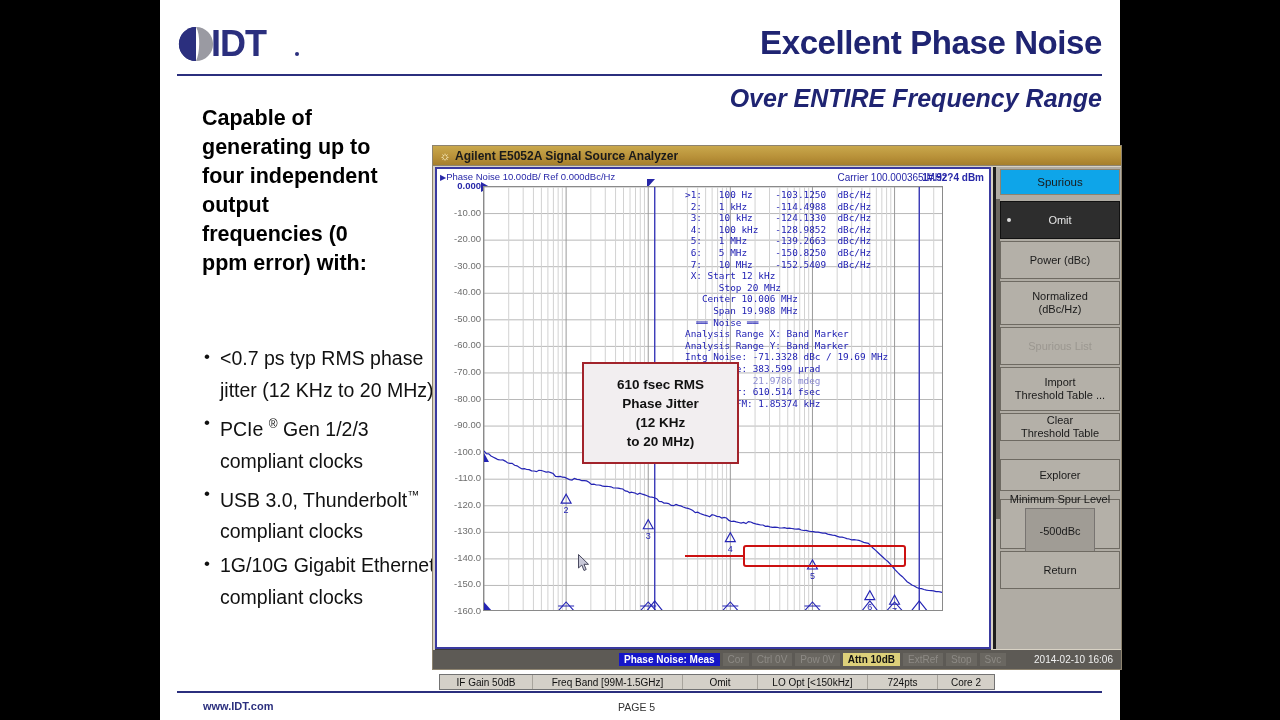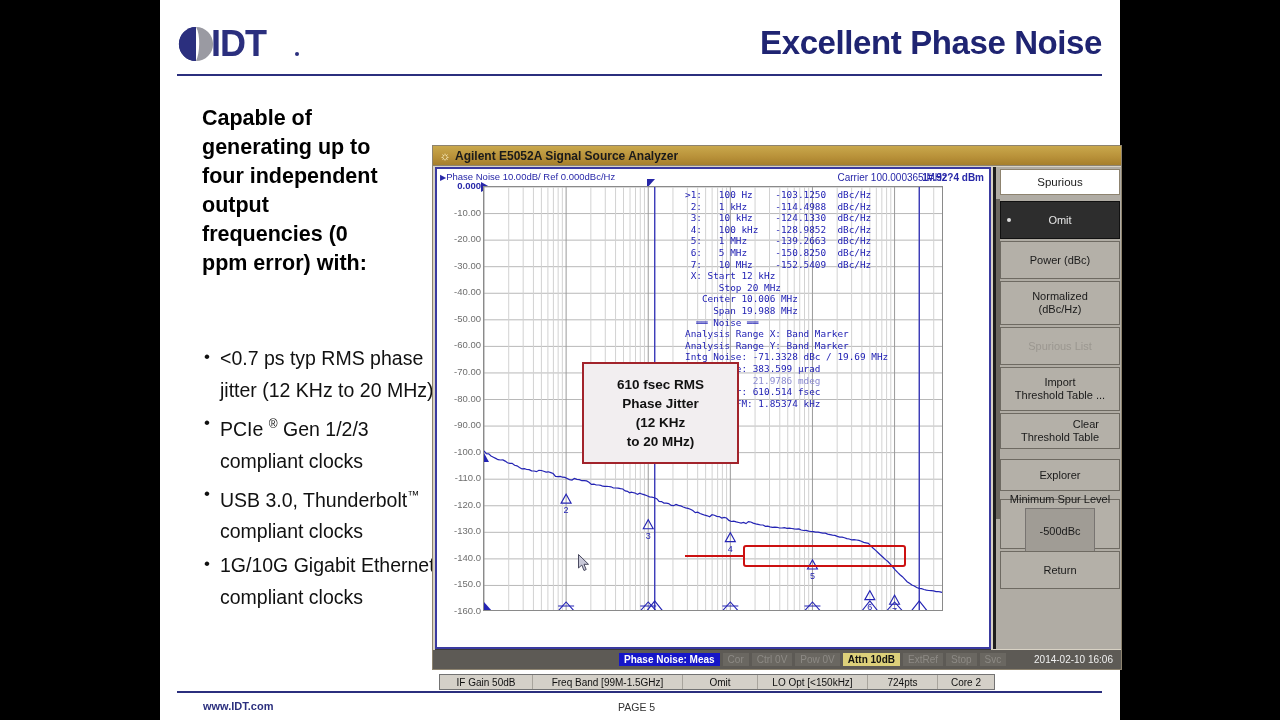--- a/index.html
+++ b/index.html
@@ -208,21 +208,21 @@
 
   
   #cursor {
     position: absolute; left: 141px; top: 385px;
     width: 12px; height: 18px;
   }
 
   
   #sk-title {
     position: absolute; left: 4px; top: 2px; right: 1px; height: 26px;
-    background: #ffffff; border: 1px solid #8d836f;
+    background: #0ea5e9; border: 1px solid #8d836f;
     display: flex; align-items: center; justify-content: center;
     font-size: 11.5px; color: #1a1a1a;
   }
   .sk {
     position: absolute; left: 4px; right: 1px;
     background: #b4b0a8;
     border: 1px solid #6e6a62;
     display: flex; flex-direction: column;
     align-items: center; justify-content: center;
     font-size: 11px; color: #1a1a1a; text-align: center;
@@ -300,20 +300,21 @@
       <path d="M20 2 C10 2 2 10 2 20 C2 30 10 38 20 38 Z" fill="#2b2f7e"></path>
       <path d="M20 2 C30 2 38 10 38 20 C38 30 30 38 20 38 C24 30 25 10 20 2 Z" fill="#9a9aa2"></path>
       <path d="M20 2 C14 8 12 30 20 38 C10 38 2 30 2 20 C2 10 10 2 20 2 Z" fill="#2b2f7e"></path>
     </svg>
     <div id="logo-text">IDT</div>
     <div id="logo-dot"></div>
   </div>
 
   <div id="title-main">Excellent Phase Noise</div>
   <div id="header-rule"></div>
+  <div id="title-sub">Over ENTIRE Frequency Range</div>
 
   <div id="lead-text">Capable of generating up to four independent output frequencies (0 ppm error) with:</div>
   <ul id="bullets">
       <li>&lt;0.7 ps typ RMS phase jitter (12 KHz to 20 MHz)</li>
       <li>PCIe <span class="sup">®</span> Gen 1/2/3 compliant clocks</li>
       <li>USB 3.0, Thunderbolt<span class="sup">™</span> compliant clocks</li>
       <li>1G/10G Gigabit Ethernet compliant clocks</li>
     </ul>
 
   <div id="footer-rule"></div>
@@ -509,21 +510,21 @@
           </div>
           <div class="sk" style="top: 114px; height: 44px;">
             <span>Normalized<br>(dBc/Hz)</span>
           </div>
           <div class="sk disabled" style="top: 160px; height: 38px;">
             <span>Spurious List</span>
           </div>
           <div class="sk" style="top: 200px; height: 44px;">
             <span>Import<br>Threshold Table ...</span>
           </div>
-          <div class="sk" style="top: 246px; height: 36px; text-align: right;">
+          <div class="sk" style="top: 246px; height: 28px;">
             <span>Clear<br>Threshold Table</span>
           </div>
           <div class="sk" style="top: 292px; height: 32px;">
             <span>Explorer</span>
           </div>
           <div class="sk" style="top: 332px; height: 50px;">
             <span>Minimum Spur Level</span>
             <span class="valbox">-500dBc</span>
           </div>
           <div class="sk" style="top: 384px; height: 38px; text-align: right;">

